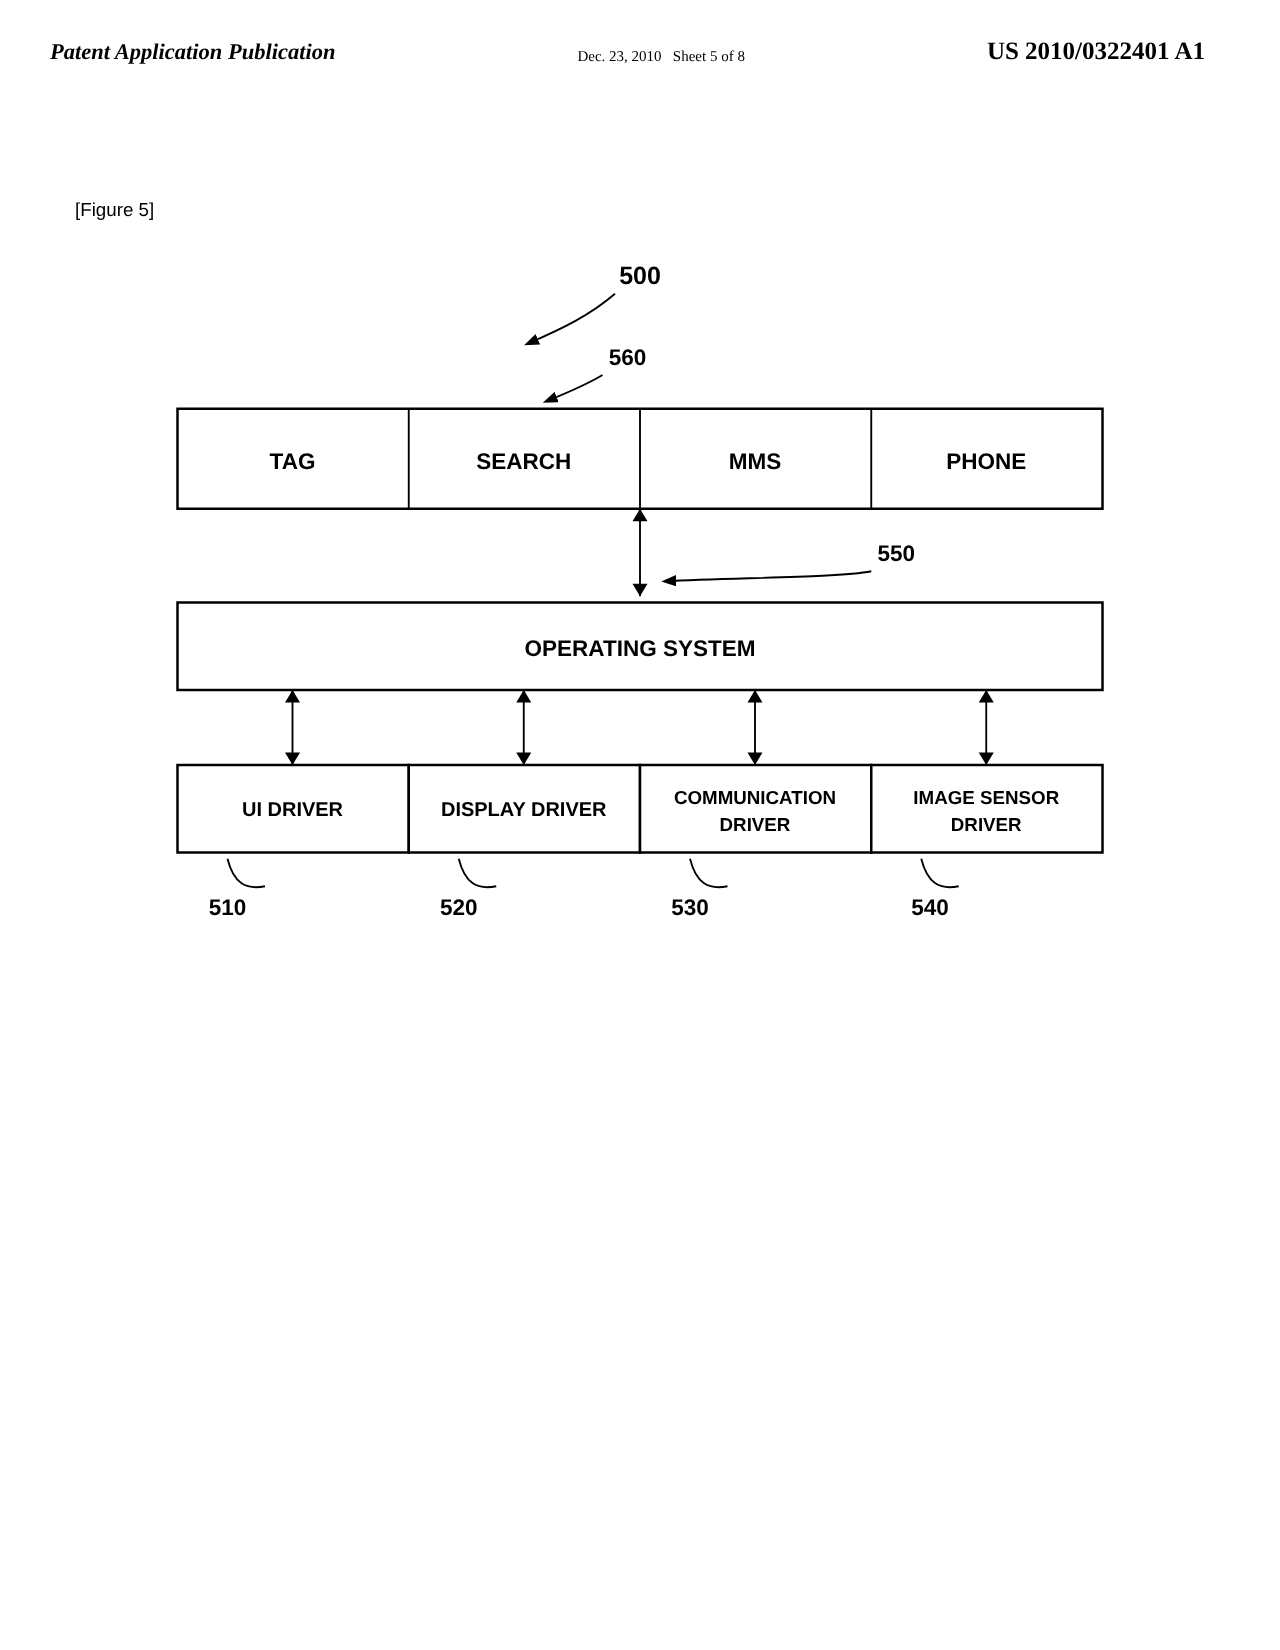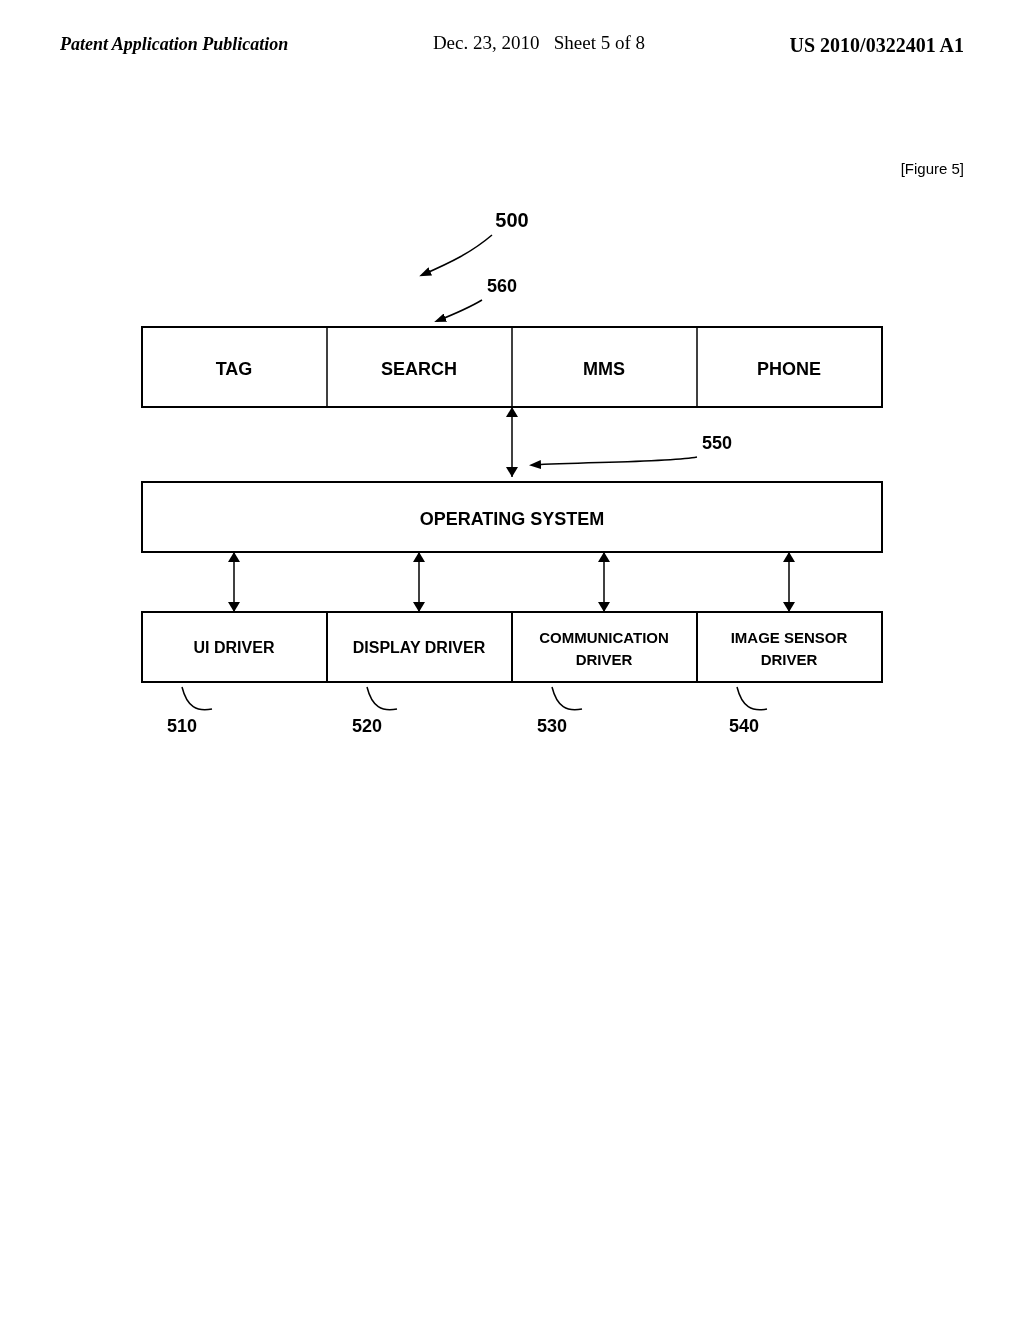--- a/index.html
+++ b/index.html
@@ -10,32 +10,32 @@
       font-family: 'Times New Roman', Times, serif;
       position: relative;
       overflow: hidden;
     }
 
     
     .header {
       display: flex;
       justify-content: space-between;
       align-items: flex-end;
-      padding: 30px 60px 10px 60px;
+      padding: 30px 60px 10px 40px;
       border-bottom: none;
     }
     .header-left {
       font-size: 18px;
       font-weight: bold;
       font-style: italic;
       line-height: 1.3;
       max-width: 380px;
     }
     .header-mid {
-      font-size: 19px;
+      font-size: 12px;
       line-height: 1.4;
     }
     .header-right {
       font-size: 20px;
       font-weight: bold;
       text-align: right;
     }
 
     
     .diagram-area {
@@ -43,21 +43,20 @@
       top: 160px;
       left: 60px;
       right: 60px;
       bottom: 100px;
     }
 
     .figure-label {
       font-size: 15px;
       margin-bottom: 20px;
       font-family: Arial, sans-serif;
-      text-align: right;
     }
 
     
     .diagram-svg {
       display: block;
       margin: 0 auto;
     }
   </style>
 </head>
 <body>

